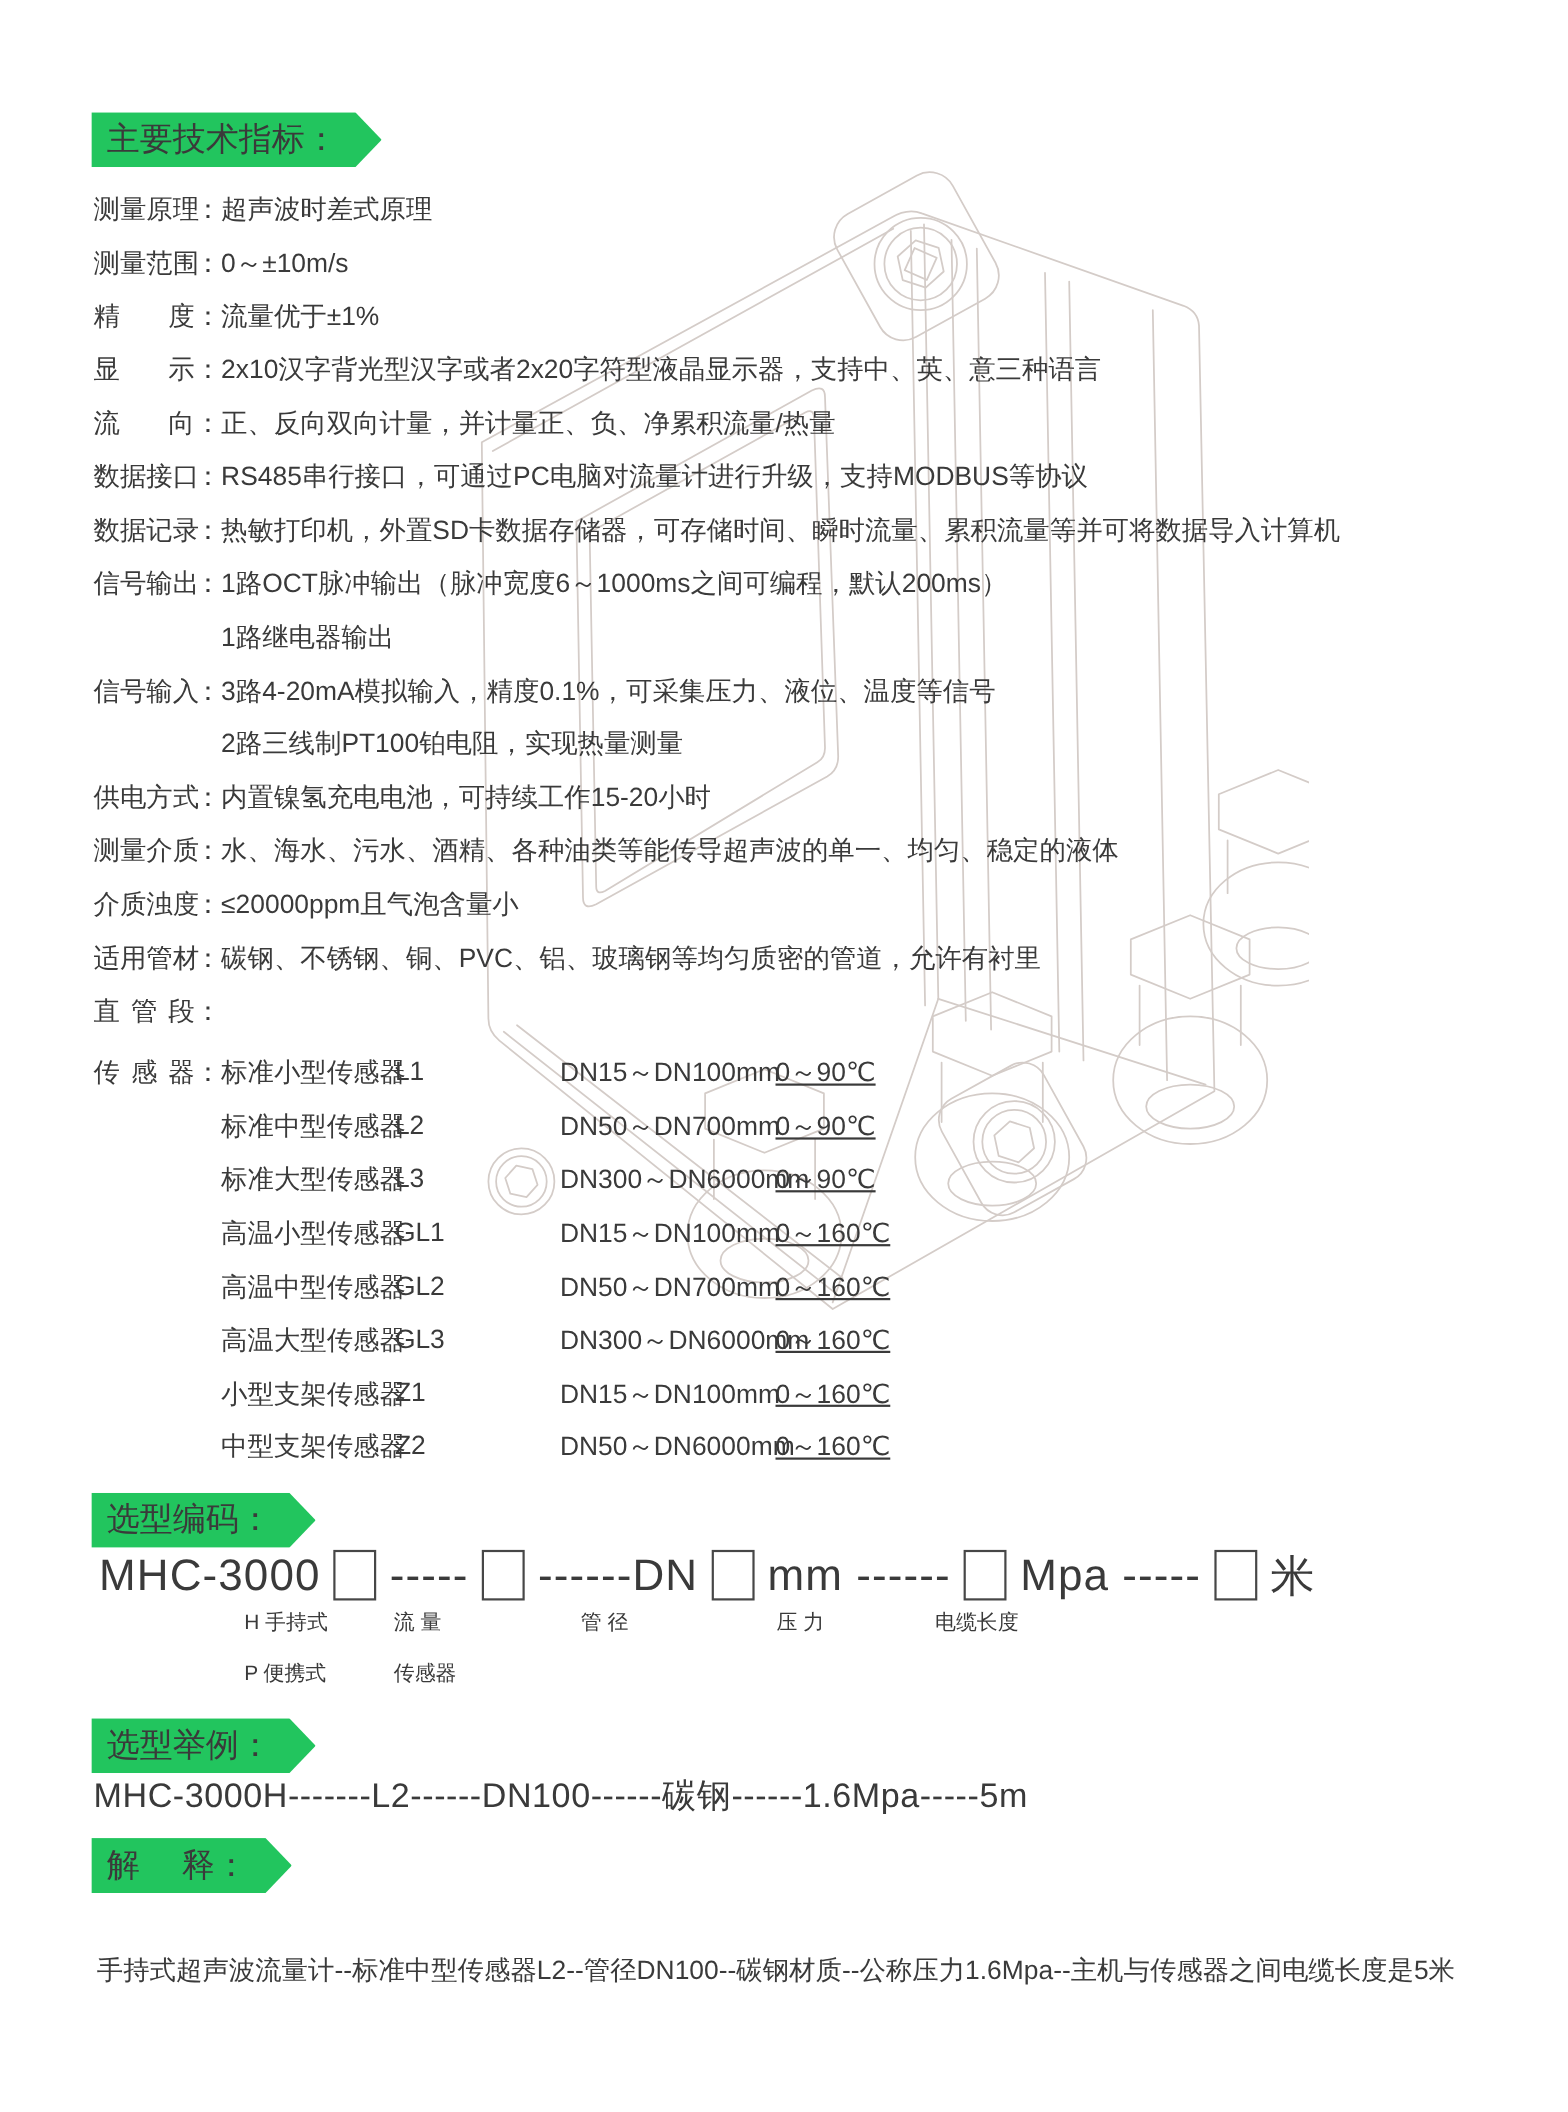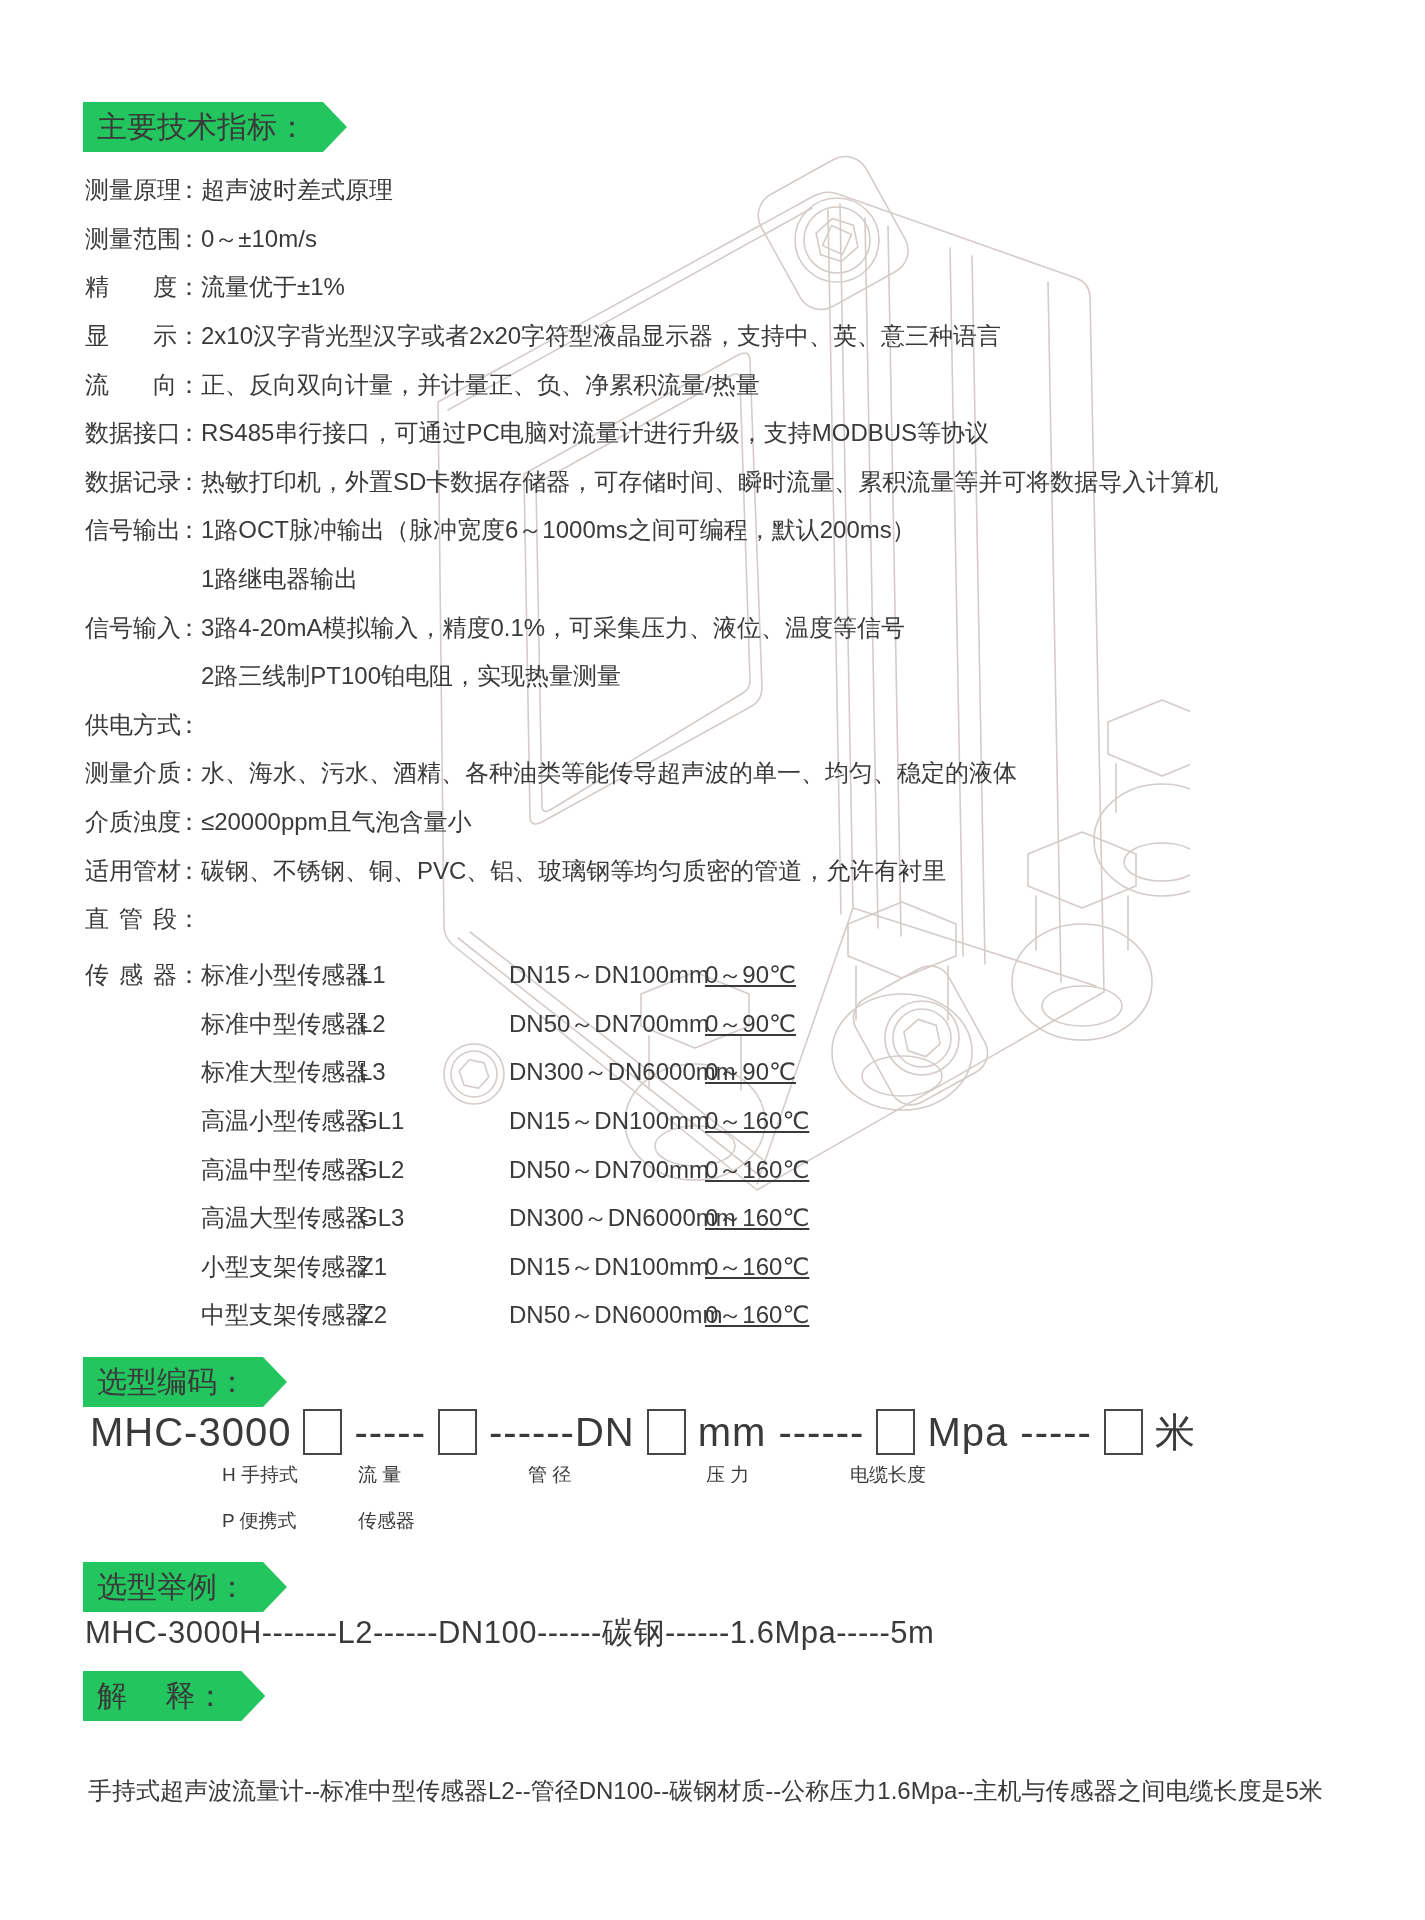--- a/index.html
+++ b/index.html
@@ -199,20 +199,21 @@
         <span class="sp-val">3路4-20mA模拟输入，精度0.1%，可采集压力、液位、温度等信号</span>
       </div>
       <div class="spec-row">
         <span class="sp-lbl"></span>
         <span class="sp-colon"></span>
         <span class="sp-val">2路三线制PT100铂电阻，实现热量测量</span>
       </div>
       <div class="spec-row">
         <span class="sp-lbl">供电方式</span>
         <span class="sp-colon">：</span>
+        <span class="sp-val">内置镍氢充电电池，可持续工作15-20小时</span>
       </div>
       <div class="spec-row">
         <span class="sp-lbl">测量介质</span>
         <span class="sp-colon">：</span>
         <span class="sp-val">水、海水、污水、酒精、各种油类等能传导超声波的单一、均匀、稳定的液体</span>
       </div>
       <div class="spec-row">
         <span class="sp-lbl">介质浊度</span>
         <span class="sp-colon">：</span>
         <span class="sp-val">≤20000ppm且气泡含量小</span>

